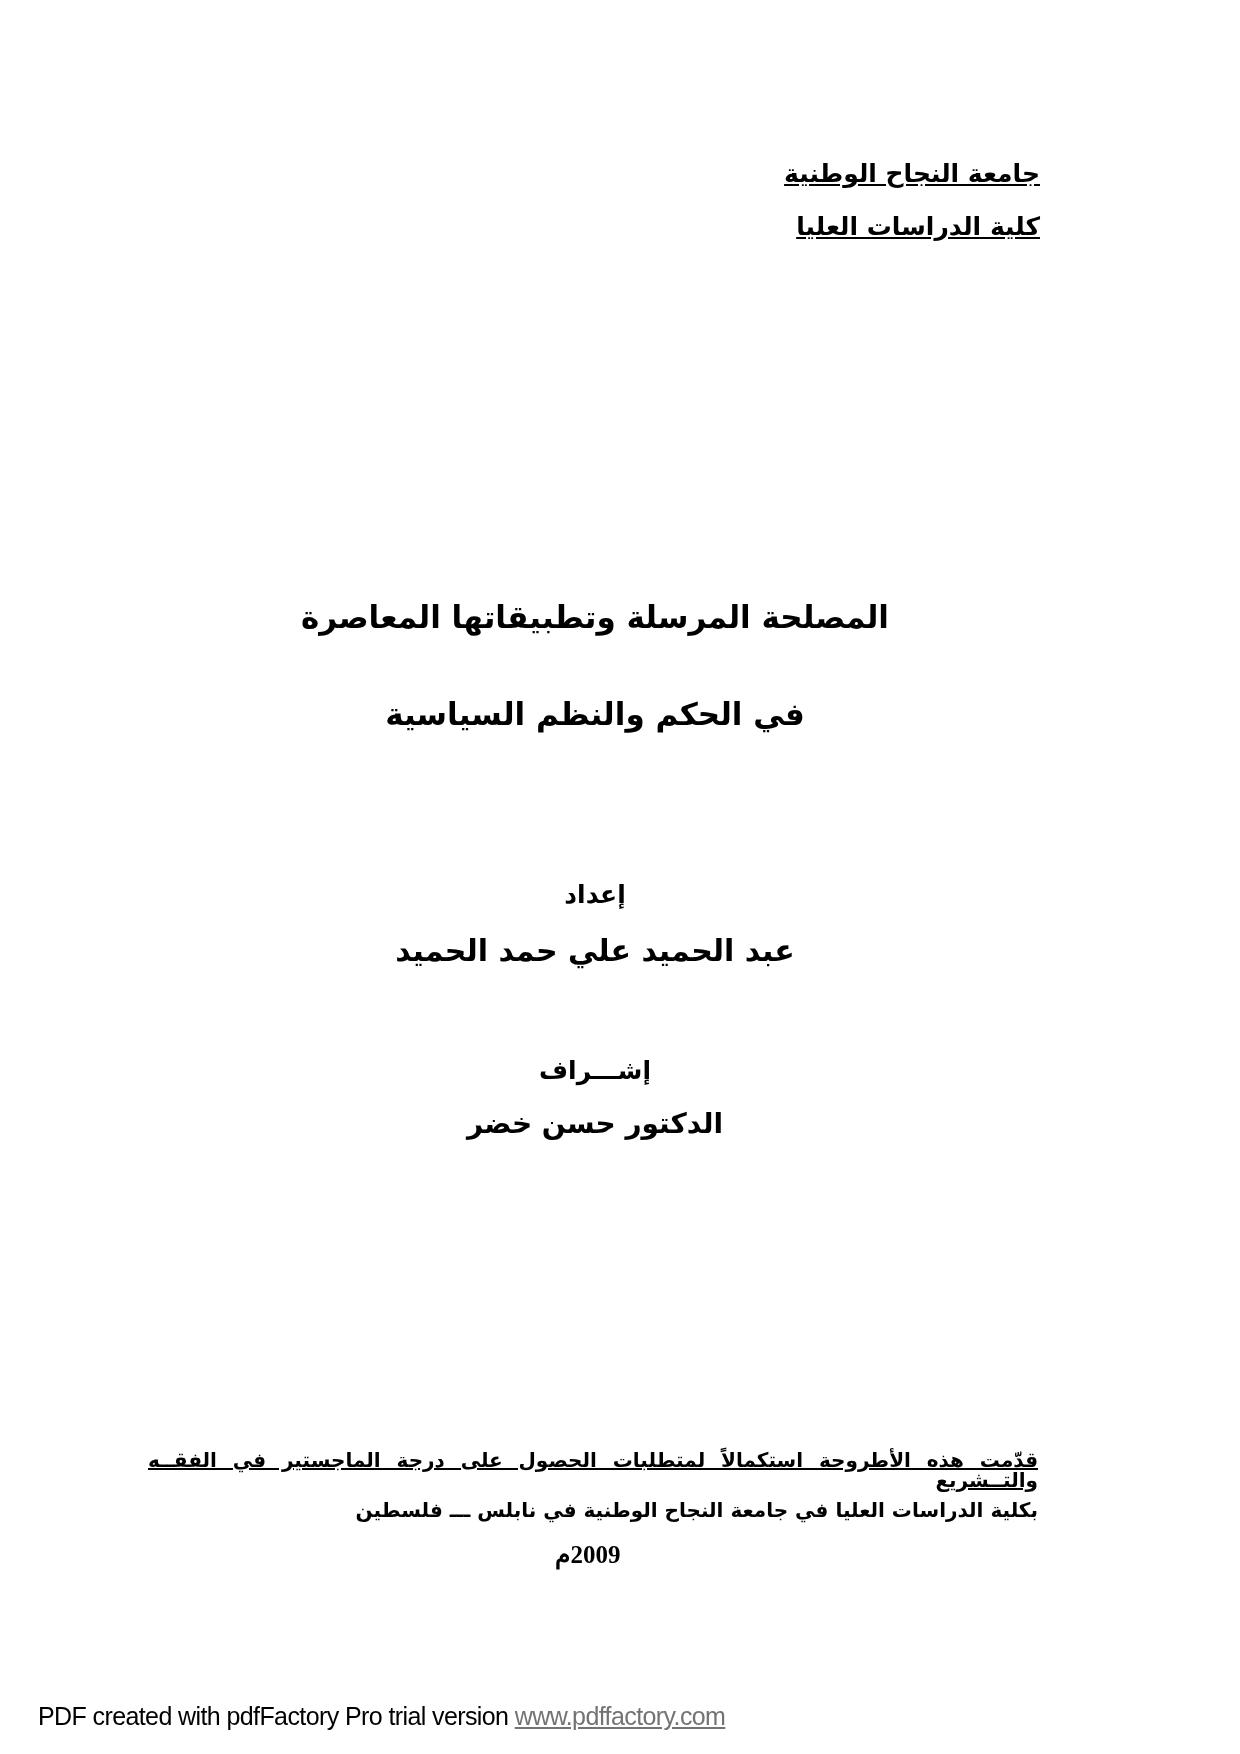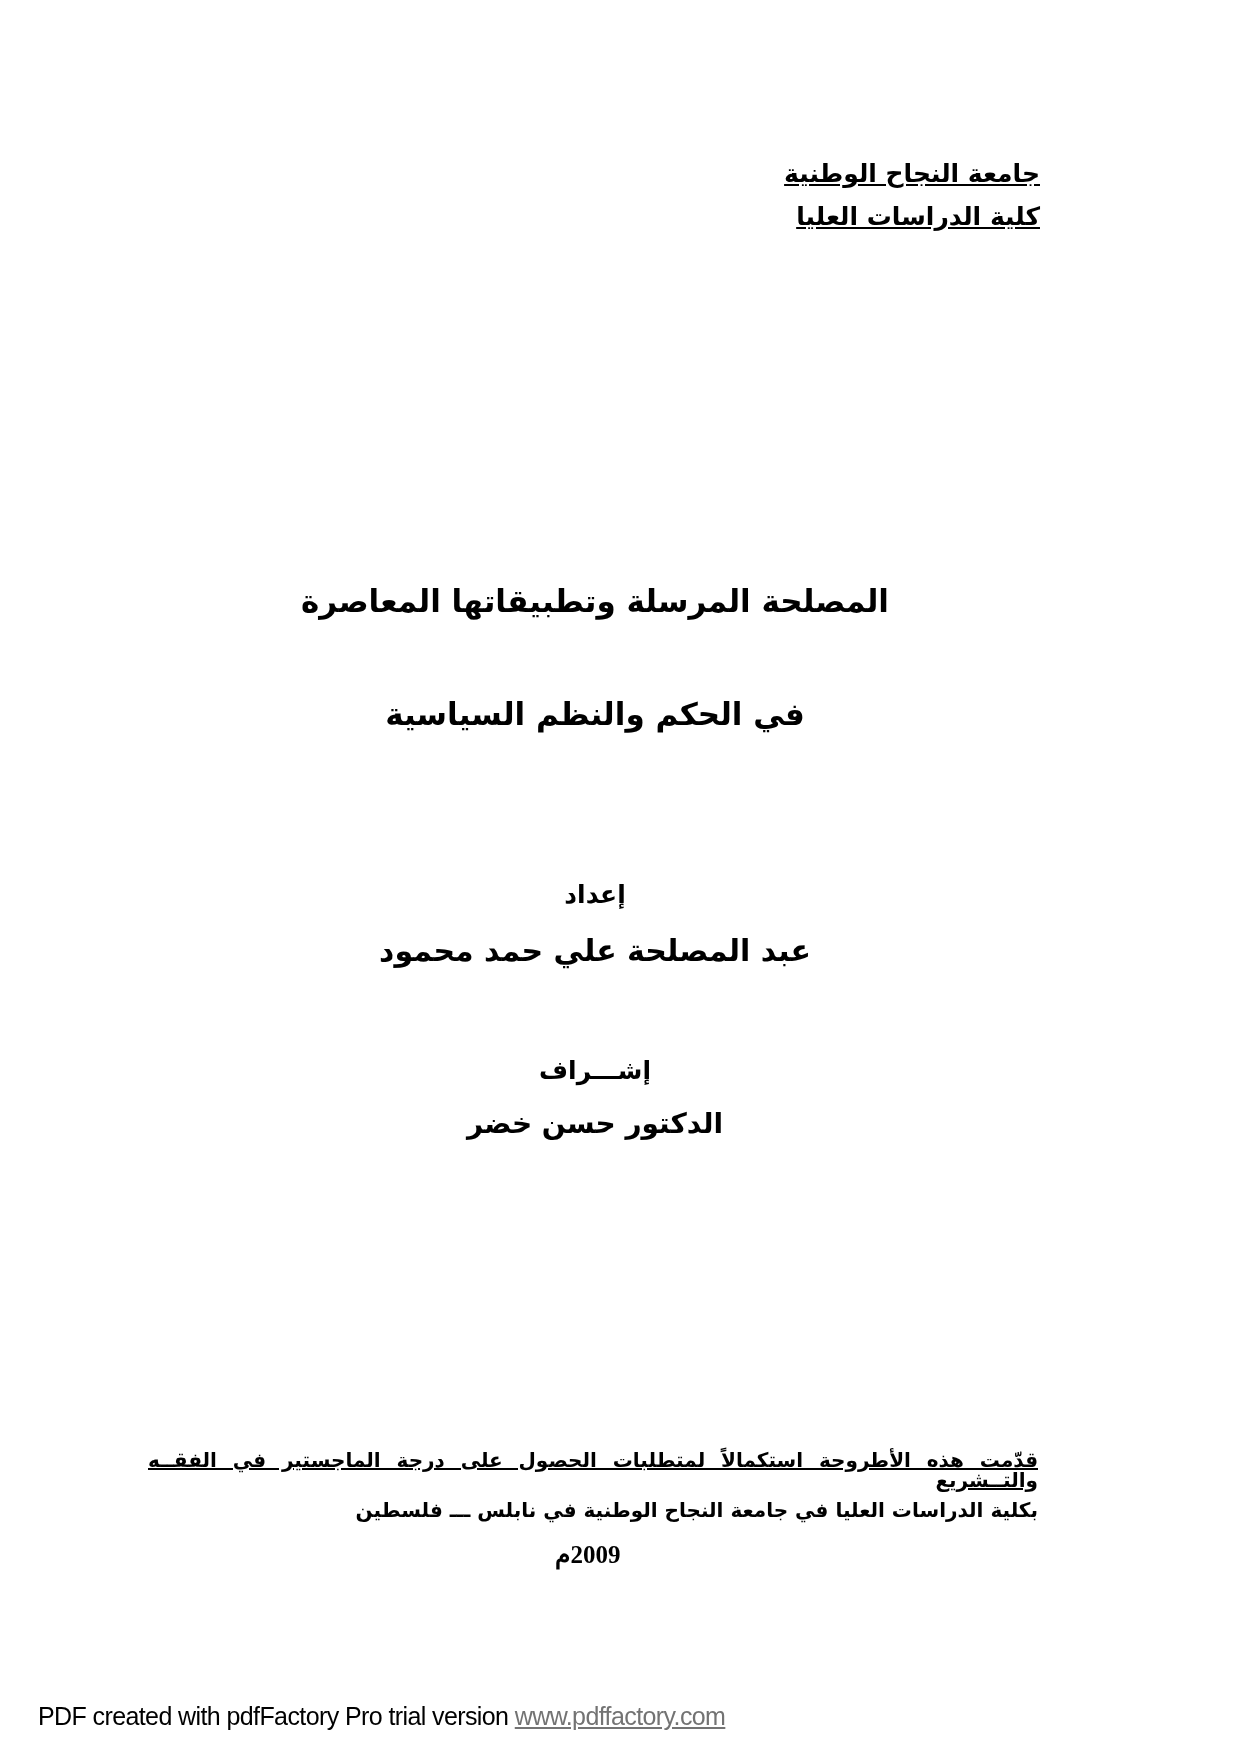--- a/index.html
+++ b/index.html
@@ -22,29 +22,29 @@
       position: absolute;
       white-space: nowrap;
       line-height: 1;
     }
     .header-line {
       right: 200px;
       font-size: 25px;
       text-decoration: underline;
     }
     #uni-name { top: 161px; }
-    #faculty-name { top: 204px; }
+    #faculty-name { top: 214px; }
 
     .center {
       left: 0;
       width: 1190px;
       text-align: center;
     }
     .title { font-size: 31px; }
-    #title-1 { top: 586px; }
+    #title-1 { top: 602px; }
     #title-2 { top: 699px; }
 
     .label { font-size: 25px; margin-top: 30px; }
     #prepared-by-label { top: 852px; }
     #author-name { top: 936px; font-size: 30px; }
     #supervisor-label { top: 1028px; }
     #supervisor-name { top: 1110px; font-size: 28px; }
 
     .statement {
       position: absolute;
@@ -100,21 +100,21 @@
   <div id="uni-name" class="ar header-line">جامعة النجاح الوطنية</div>
 
   <div id="faculty-name" class="ar header-line">كلية الدراسات العليا</div>
 
   <div id="title-1" class="ar center title">المصلحة المرسلة وتطبيقاتها المعاصرة</div>
 
   <div id="title-2" class="ar center title">في الحكم والنظم السياسية</div>
 
   <div id="prepared-by-label" class="ar center label">إعداد</div>
 
-  <div id="author-name" class="ar center">عبد المصلحة علي حمد محمود</div>
+  <div id="author-name" class="ar center">عبد الحميد علي حمد الحميد</div>
 
   <div id="supervisor-label" class="ar center label">إشـــراف</div>
 
   <div id="supervisor-name" class="ar center">الدكتور حسن خضر</div>
 
   <div id="statement-line-1" class="statement">قدّمت هذه الأطروحة استكمالاً لمتطلبات الحصول على درجة الماجستير في الفقــه والتــشريع</div>
 
   <div id="statement-line-2" class="statement">بكلية الدراسات العليا في جامعة النجاح الوطنية في نابلس ـــ فلسطين</div>
 
   <div id="year">2009م</div>

